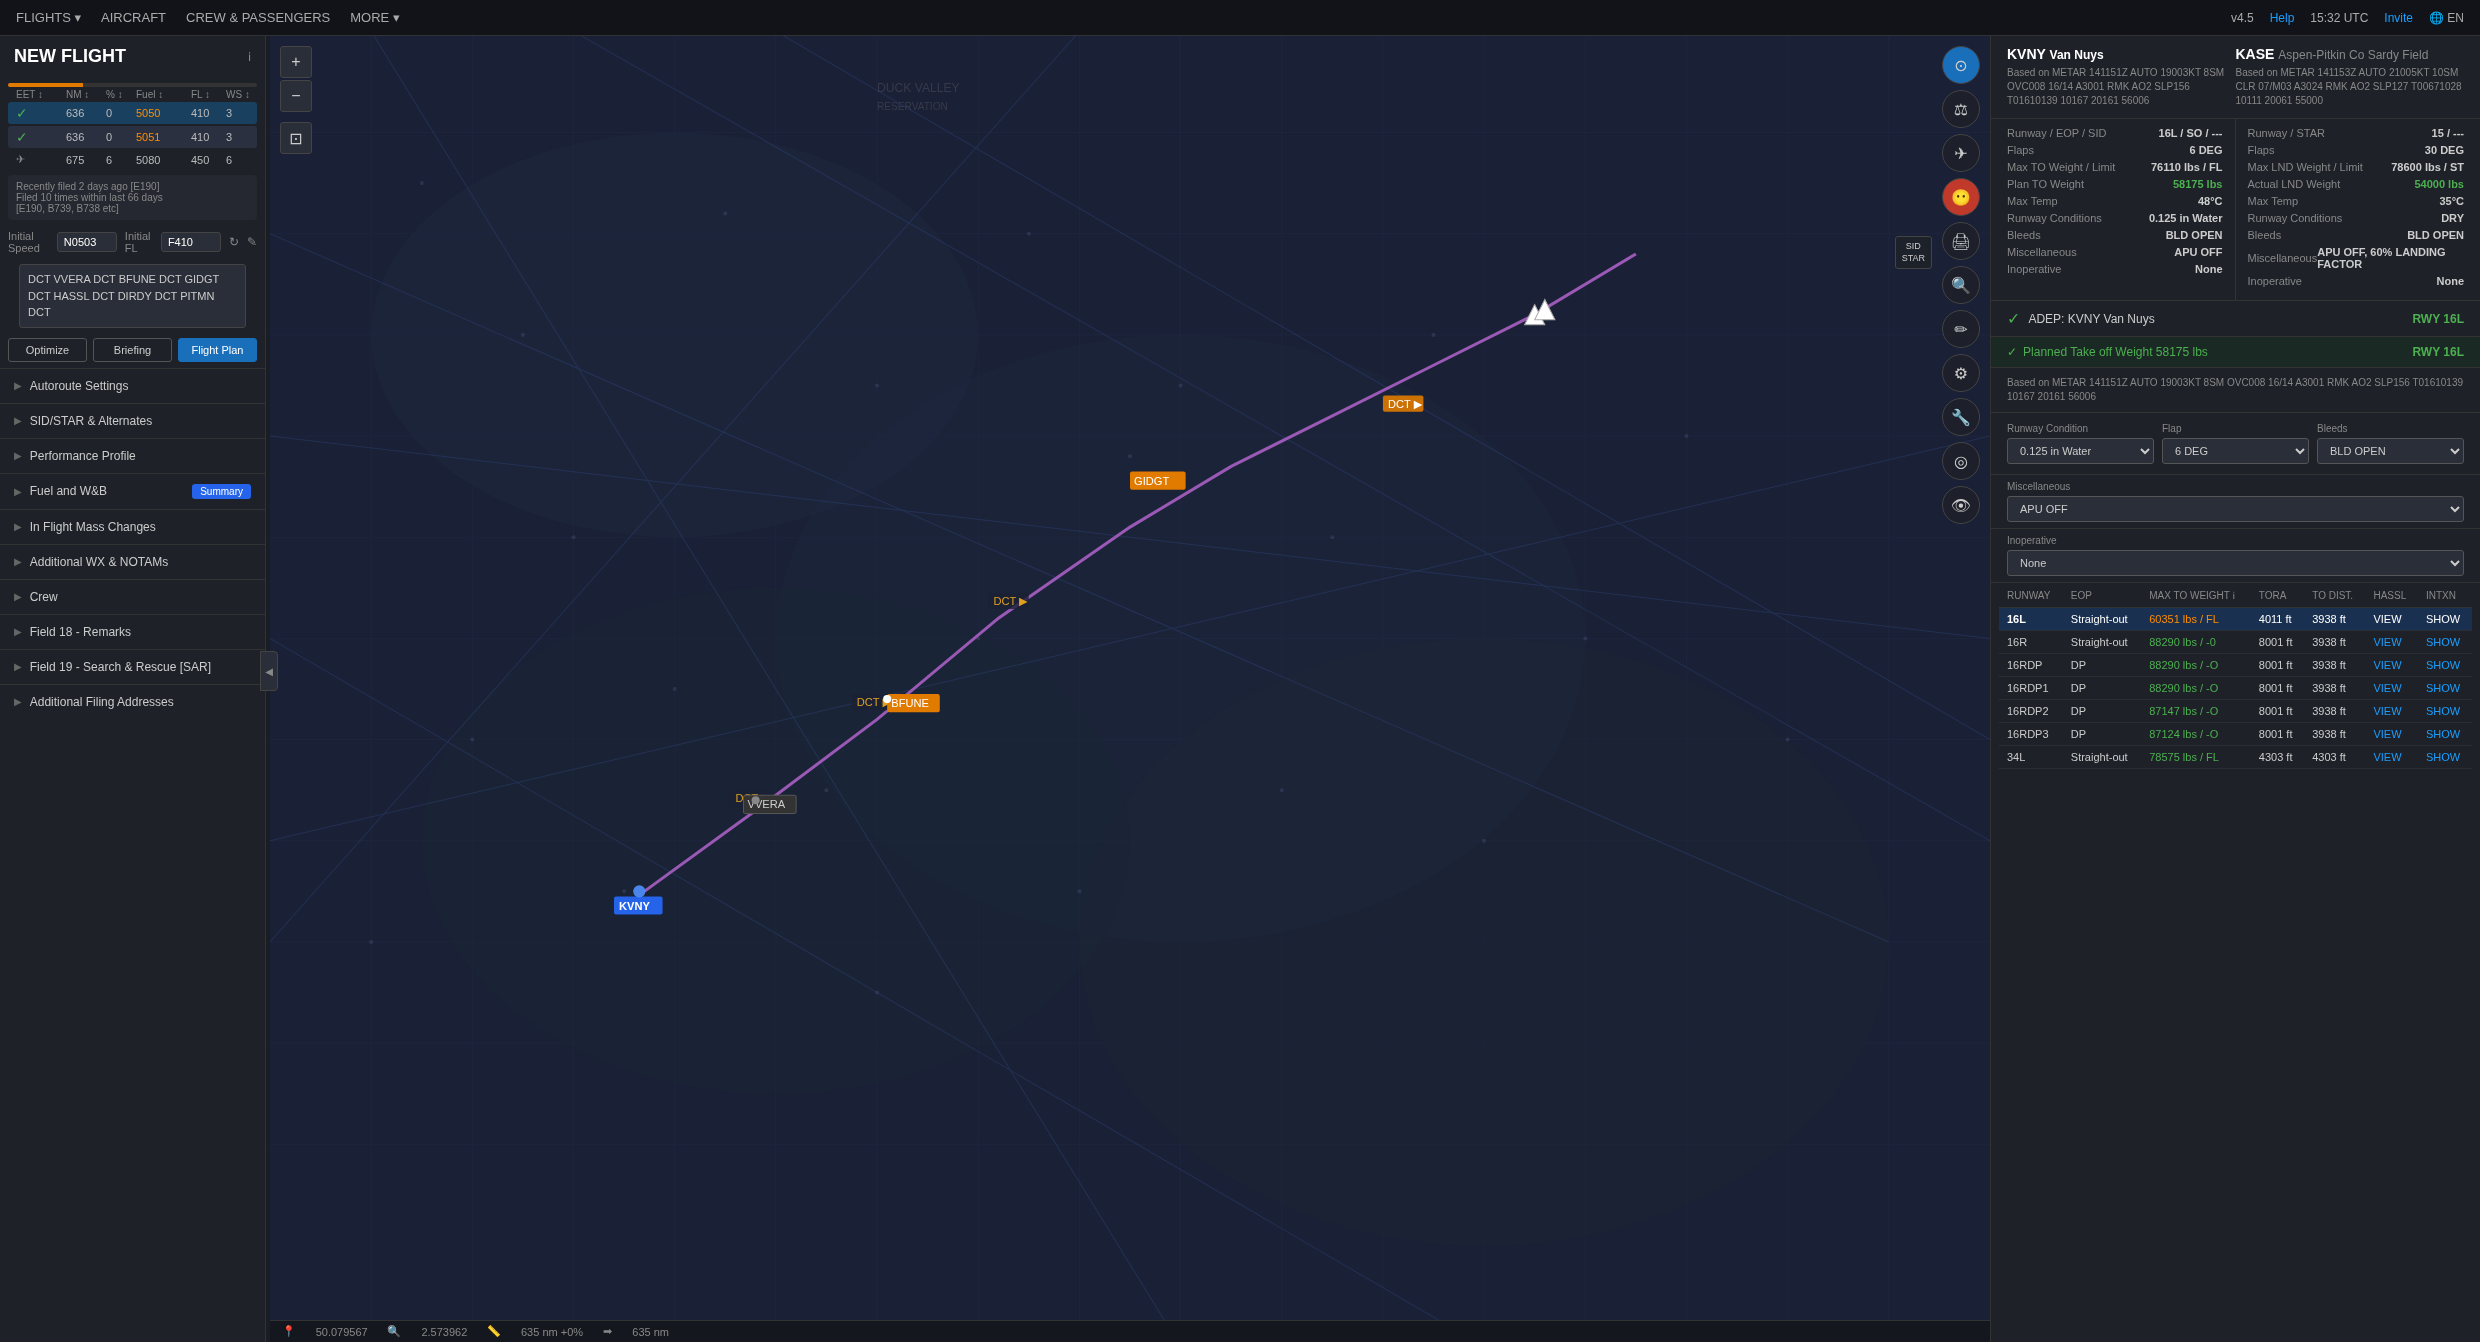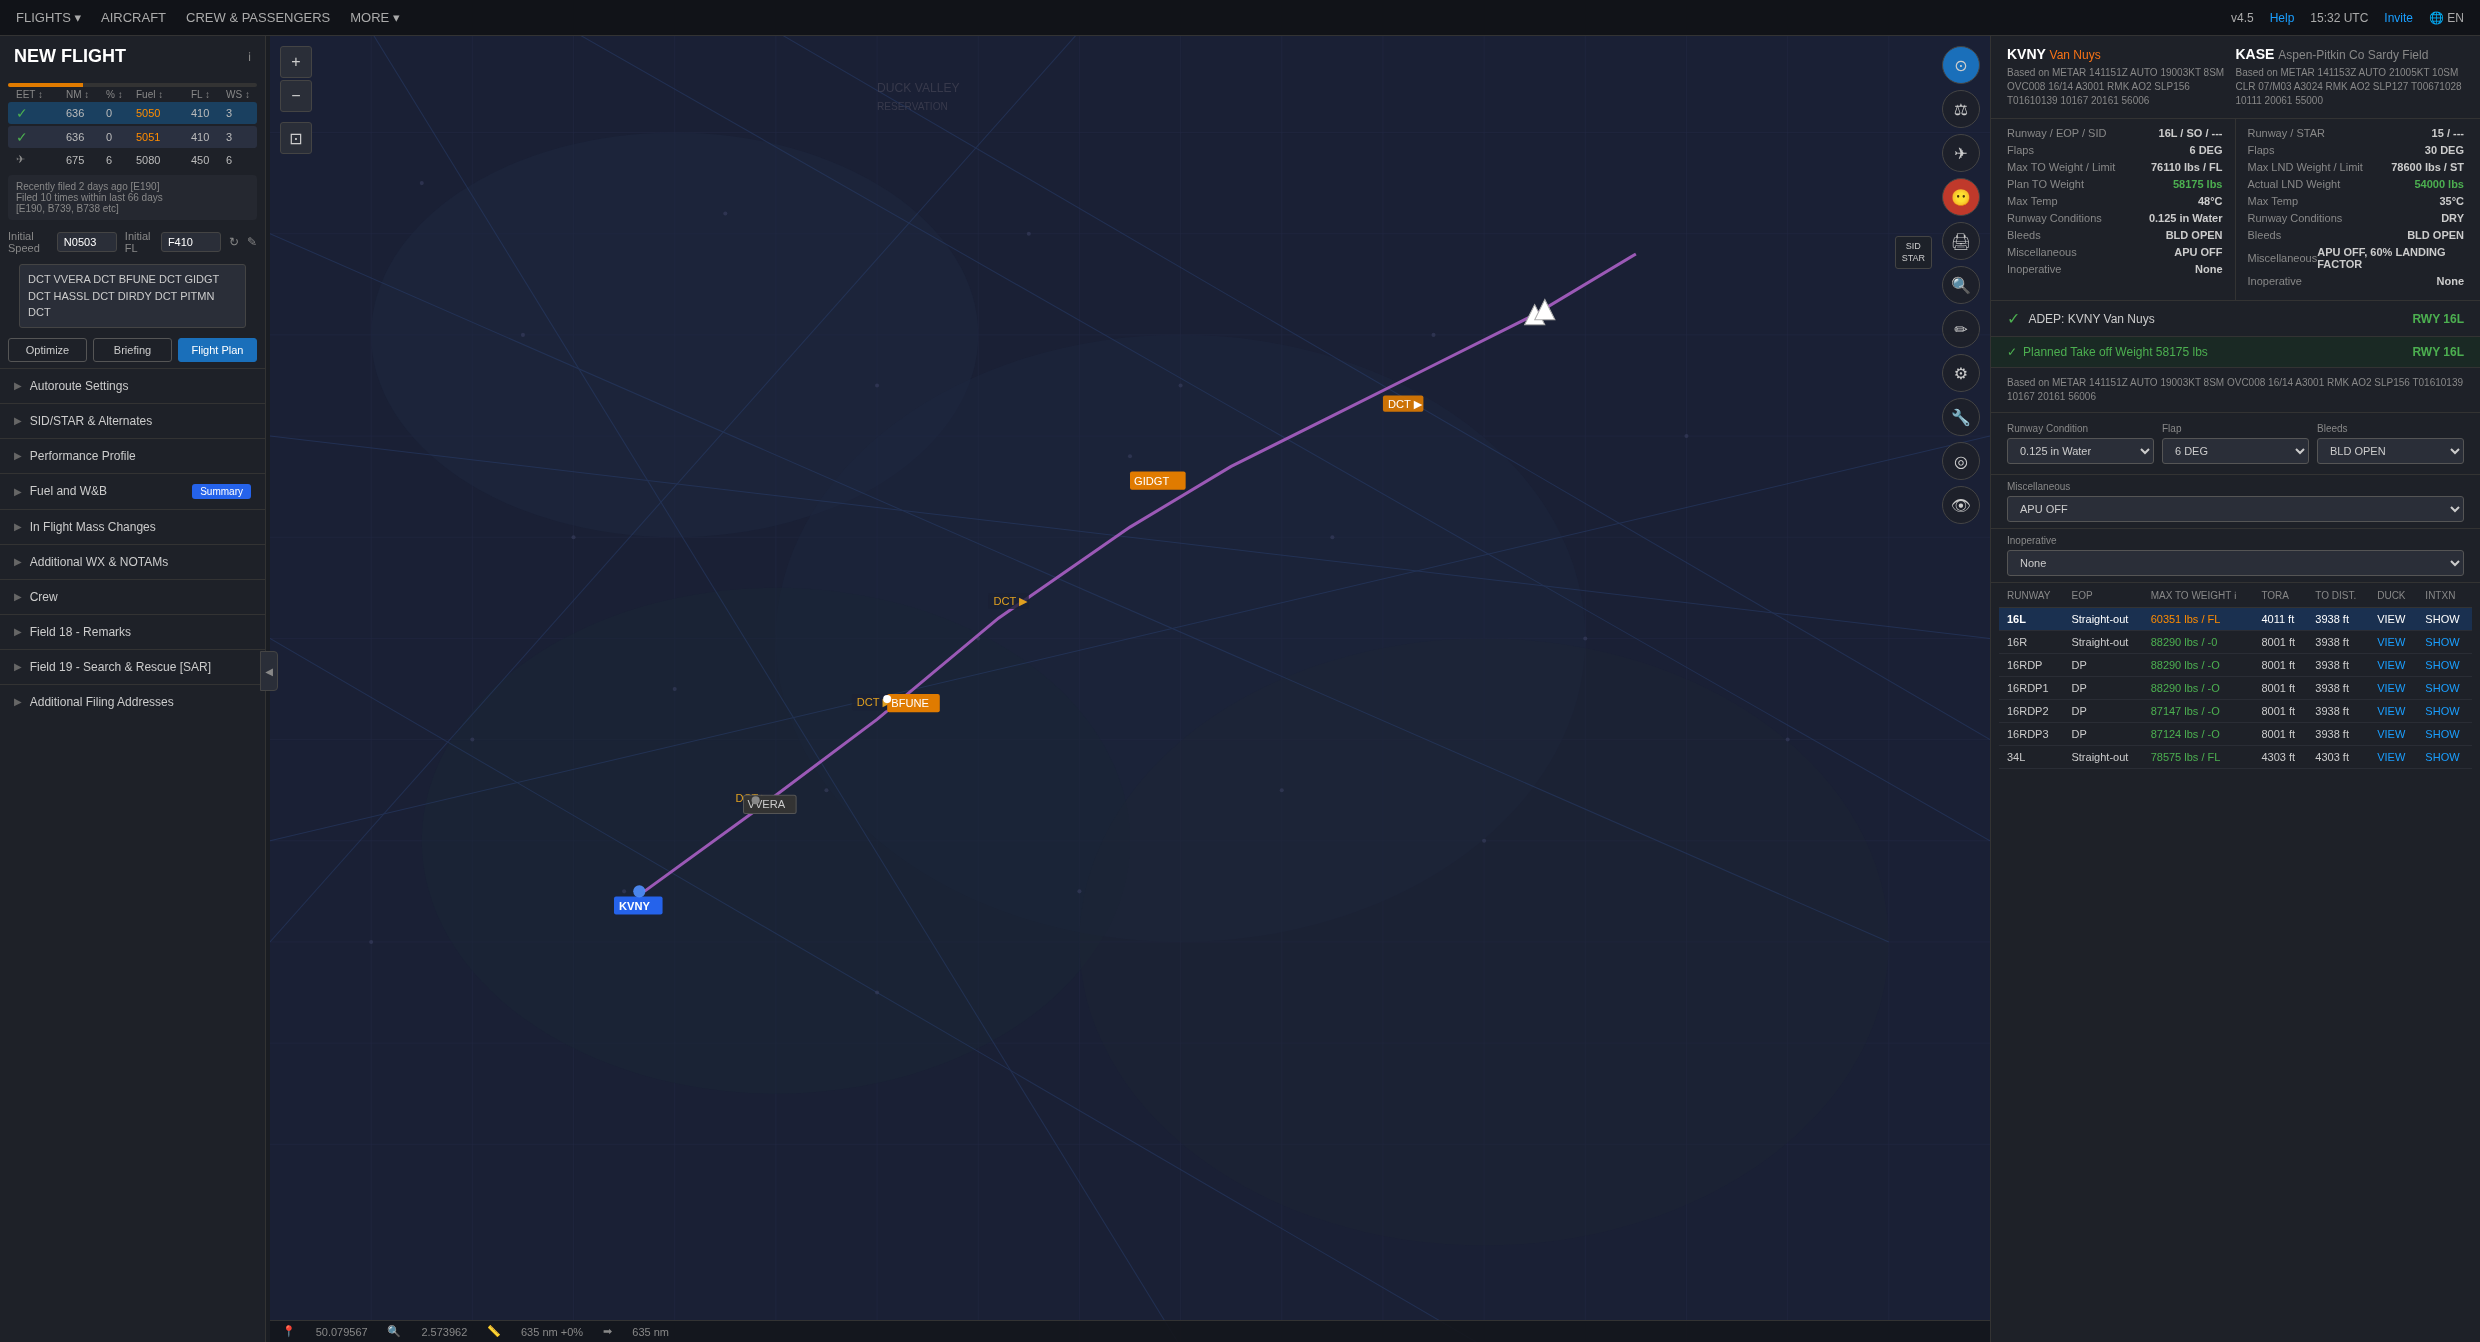--- a/index.html
+++ b/index.html
@@ -809,21 +809,21 @@
     <span>635 nm +0%</span>
     <span>➡</span>
     <span>635 nm</span>
   </div>
 </div>
 
 <div class="right-panel">
 
   <div class="airports-row">
     <div class="airport-col">
-      <div class="airport-id">KVNY <span style="color:#f97316;font-size:12px;font-weight:normal">Van Nuys</span></div>
+      <div class="airport-id">KVNY <span style="color:#ffffff;font-size:12px;font-weight:bold">Van Nuys</span></div>
       <div class="metar-text">Based on METAR 141151Z AUTO 19003KT 8SM OVC008 16/14 A3001 RMK AO2 SLP156 T01610139 10167 20161 56006</div>
     </div>
     <div class="airport-col">
       <div class="airport-id">KASE <span style="color:#888;font-size:12px;font-weight:normal">Aspen-Pitkin Co Sardy Field</span></div>
       <div class="metar-text">Based on METAR 141153Z AUTO 21005KT 10SM CLR 07/M03 A3024 RMK AO2 SLP127 T00671028 10111 20061 55000</div>
     </div>
   </div>
 
   <div class="runway-info-grid">
     <div class="rwy-col">
@@ -966,21 +966,21 @@
 
   <div style="padding: 0 8px;">
     <table class="runway-table">
       <thead>
         <tr>
           <th>RUNWAY</th>
           <th>EOP</th>
           <th>MAX TO WEIGHT <span class="info-icon">ℹ</span></th>
           <th>TORA</th>
           <th>TO DIST.</th>
-          <th>DUCK</th>
+          <th>HASSL</th>
           <th>INTXN</th>
         </tr>
       </thead>
       <tbody>
         <tr class="highlight">
           <td style="color:#fff;font-weight:bold">16L</td>
           <td>Straight-out</td>
           <td style="color:#ff8c00">60351 lbs / FL</td>
           <td>4011 ft</td>
           <td>3938 ft</td>

